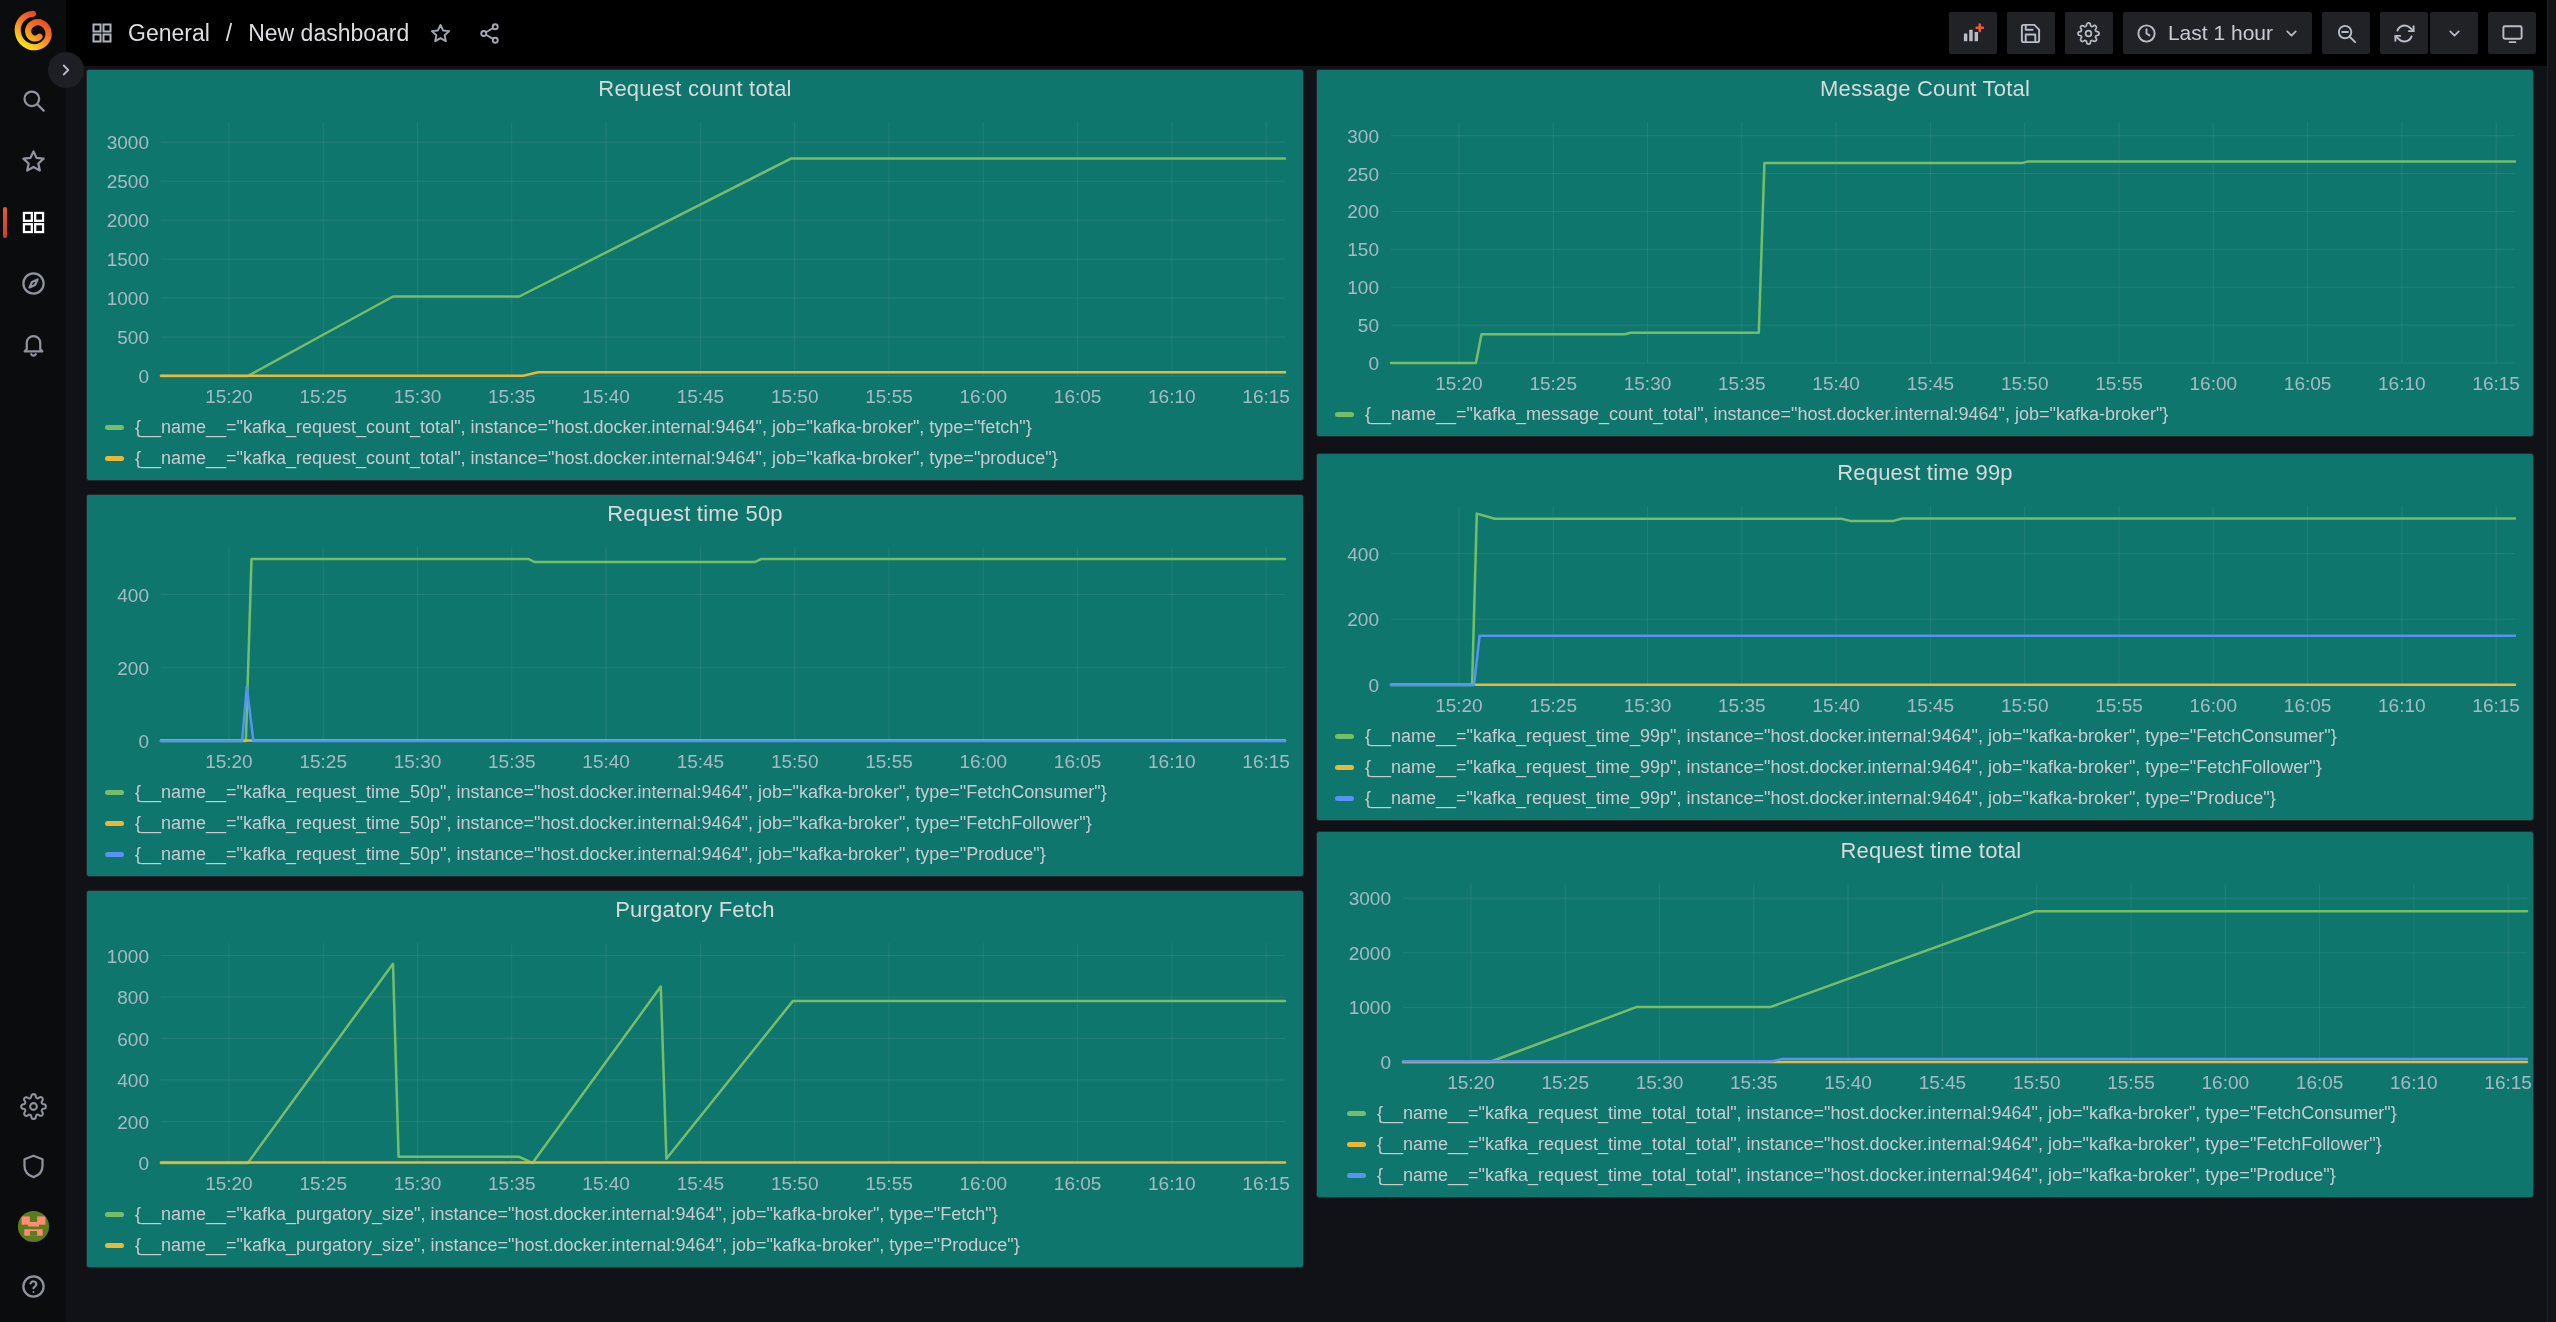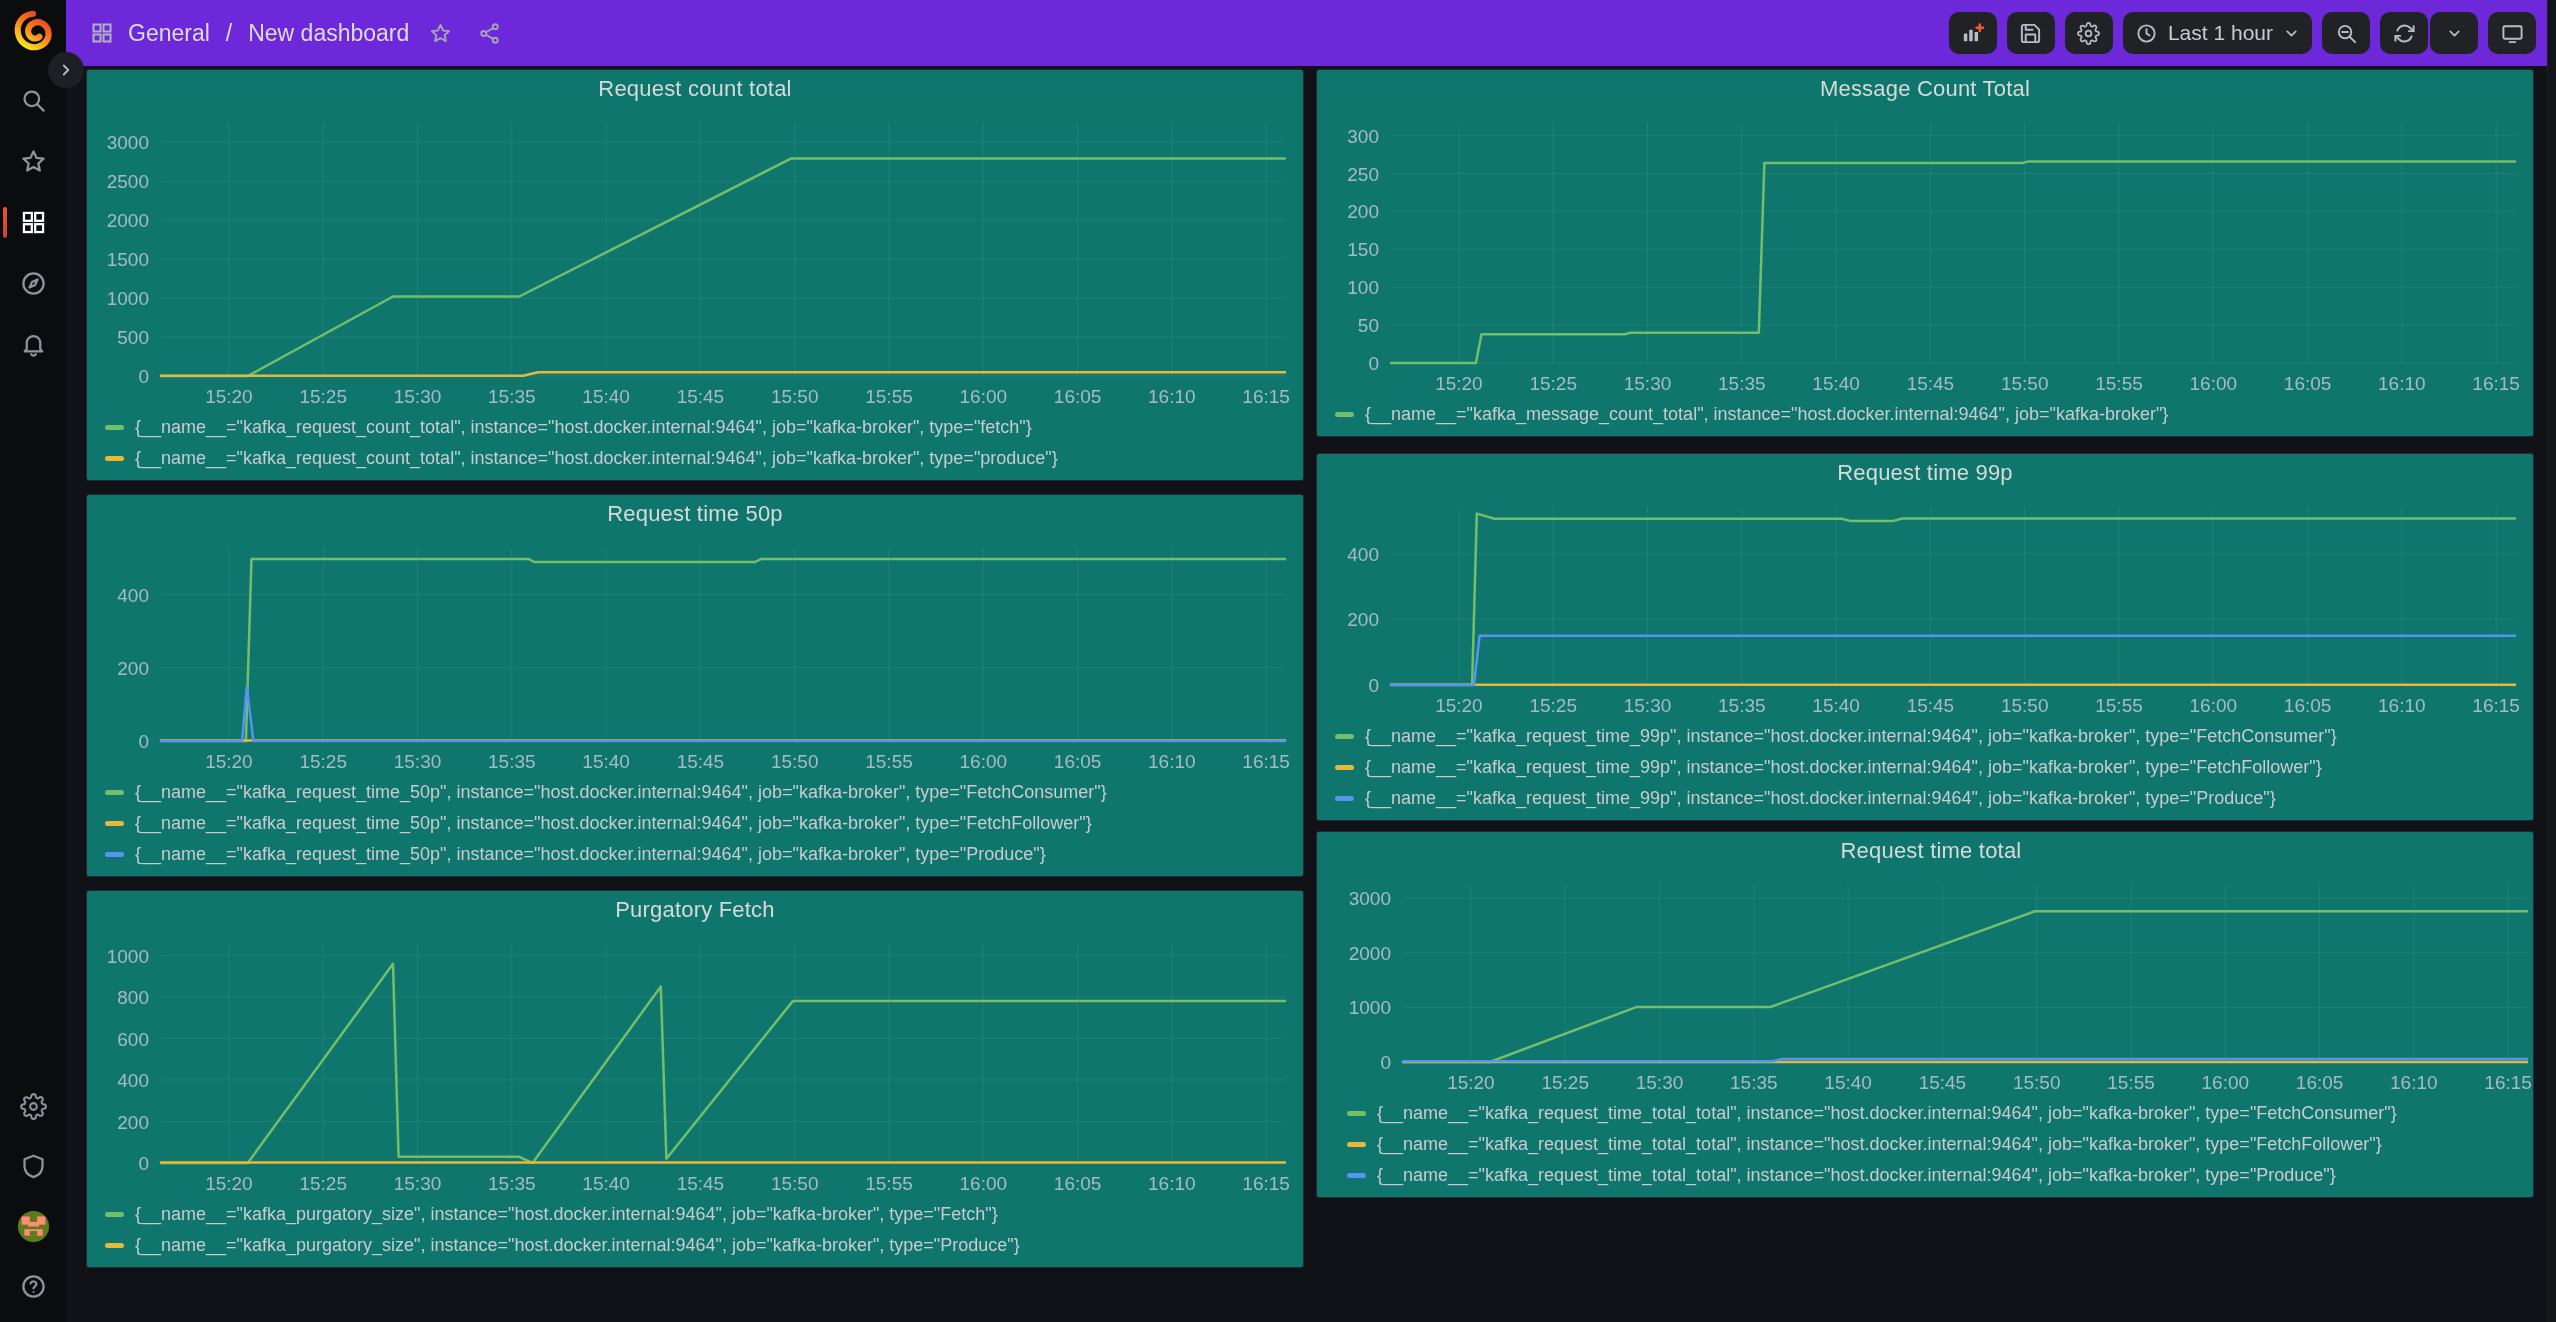--- a/index.html
+++ b/index.html
@@ -33,32 +33,32 @@
   #expand-btn {
     position:absolute; left:48px; top:52px; width:36px; height:36px; border-radius:50%;
     background:#1d1f24; border:none; color:#b6bac4; z-index:6;
     display:flex; align-items:center; justify-content:center;
   }
   #expand-btn svg { width:18px; height:18px; }
 
   
   #header {
     position:absolute; left:66px; right:0; top:0; height:66px;
-    display:flex; align-items:center; padding:0 20px 0 24px; background:#6d28d9;
+    display:flex; align-items:center; padding:0 20px 0 24px; background:#000000;
   }
   .crumb { display:flex; align-items:center; gap:14px; }
   .crumb-icon { color:#aeb3bd; }
   .crumb-icon svg { width:24px; height:24px; }
   .crumb-text { font-size:23px; color:#dcdde0; }
   .crumb-sep { font-size:23px; color:#dcdde0; margin:0 2px; }
   .icon-btn { background:none; border:none; color:#a2a7b1; display:flex; align-items:center; justify-content:center; padding:6px; }
   .icon-btn svg { width:23px; height:23px; }
   .toolbar { margin-left:auto; display:flex; align-items:center; gap:10px; }
   .tb-btn {
-    height:42px; min-width:48px; background:#202226; border:none; border-radius:10px;
+    height:42px; min-width:48px; background:#202226; border:none; border-radius:2px;
     color:#b7bdc7; display:flex; align-items:center; justify-content:center; gap:10px; padding:0 12px;
   }
   .tb-btn svg { width:23px; height:23px; }
   .tb-label { font-size:21px; color:#c7ccd4; }
   .tb-group { display:flex; gap:2px; }
   .tb-caret svg { width:17px; height:17px; }
 
   
   #panels { position:absolute; inset:0; }
   .panel {

